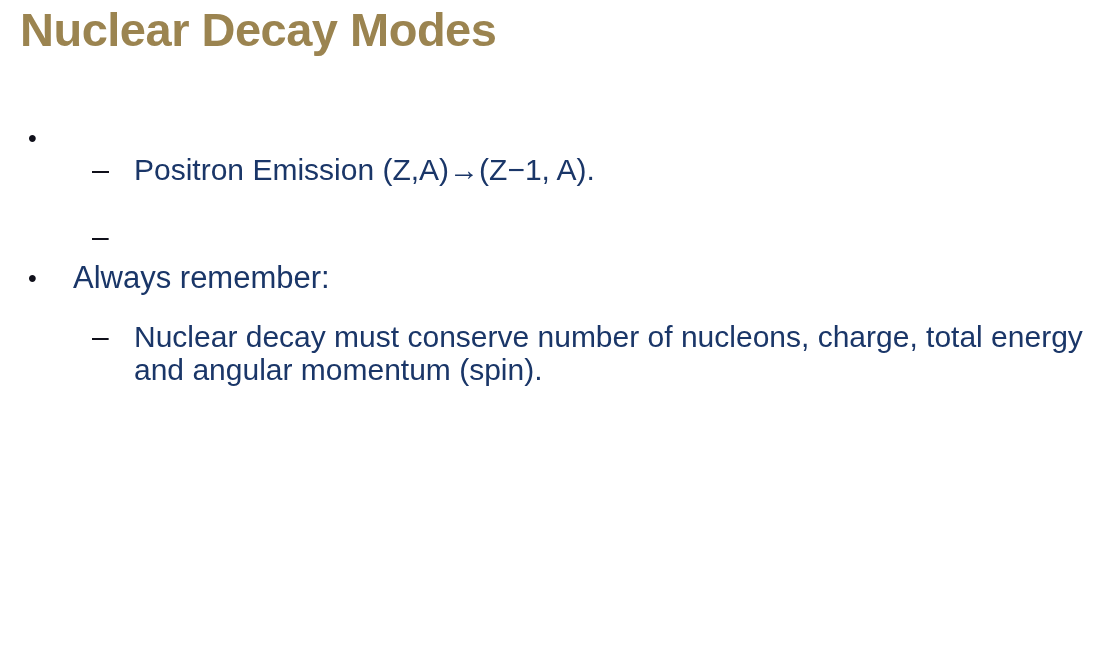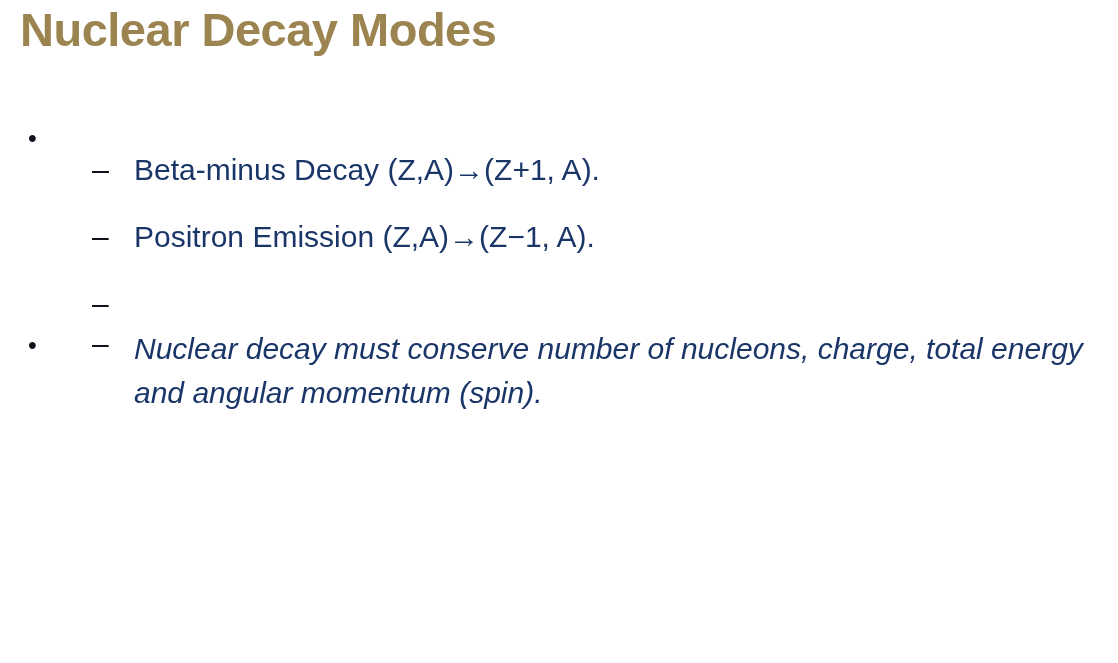--- a/index.html
+++ b/index.html
@@ -77,22 +77,21 @@
     top: 0;
     width: 22px;
     color: #10101a;
     font-size: 30px;
     line-height: 34px;
     font-weight: 500;
   }
   .bullet-l2 .text-wrap {
     display: block;
     max-width: 960px;
-    line-height: 44px;
-    font-style: italic;
+    line-height: 33px;
   }
 
   .group-gap { height: 16px; }
 </style>
 </head>
 <body>
 
 <div class="slide">
 
   <div class="slide-title">Nuclear Decay Modes</div>
@@ -106,36 +105,36 @@
     <div class="bullet-l2 nowrap">
       <span class="marker">–</span>
     </div>
 
     <div class="bullet-l2 nowrap">
       <span class="marker">–</span>
     </div>
 
     <div class="bullet-l2 nowrap">
       <span class="marker">–</span>
-      <span>Beta-minus Decay (Z,A)→(Z+1, A).</span>
     </div>
 
     <div class="bullet-l2 nowrap">
       <span class="marker">–</span>
       <span>Positron Emission (Z,A)→(Z−1, A).</span>
     </div>
 
     <div class="bullet-l2 nowrap">
       <span class="marker">–</span>
     </div>
 
     <div class="group-gap"></div>
 
     <div class="bullet-l1" style="margin-top:24px;">
       <span class="marker">•</span>
+      <span>Always remember:</span>
     </div>
 
     <div class="bullet-l2" style="margin-top:24px;">
       <span class="marker">–</span>
       <span class="text-wrap">Nuclear decay must conserve number of nucleons, charge, total energy and angular momentum (spin).</span>
     </div>
 
   </div>
 </div>
 

